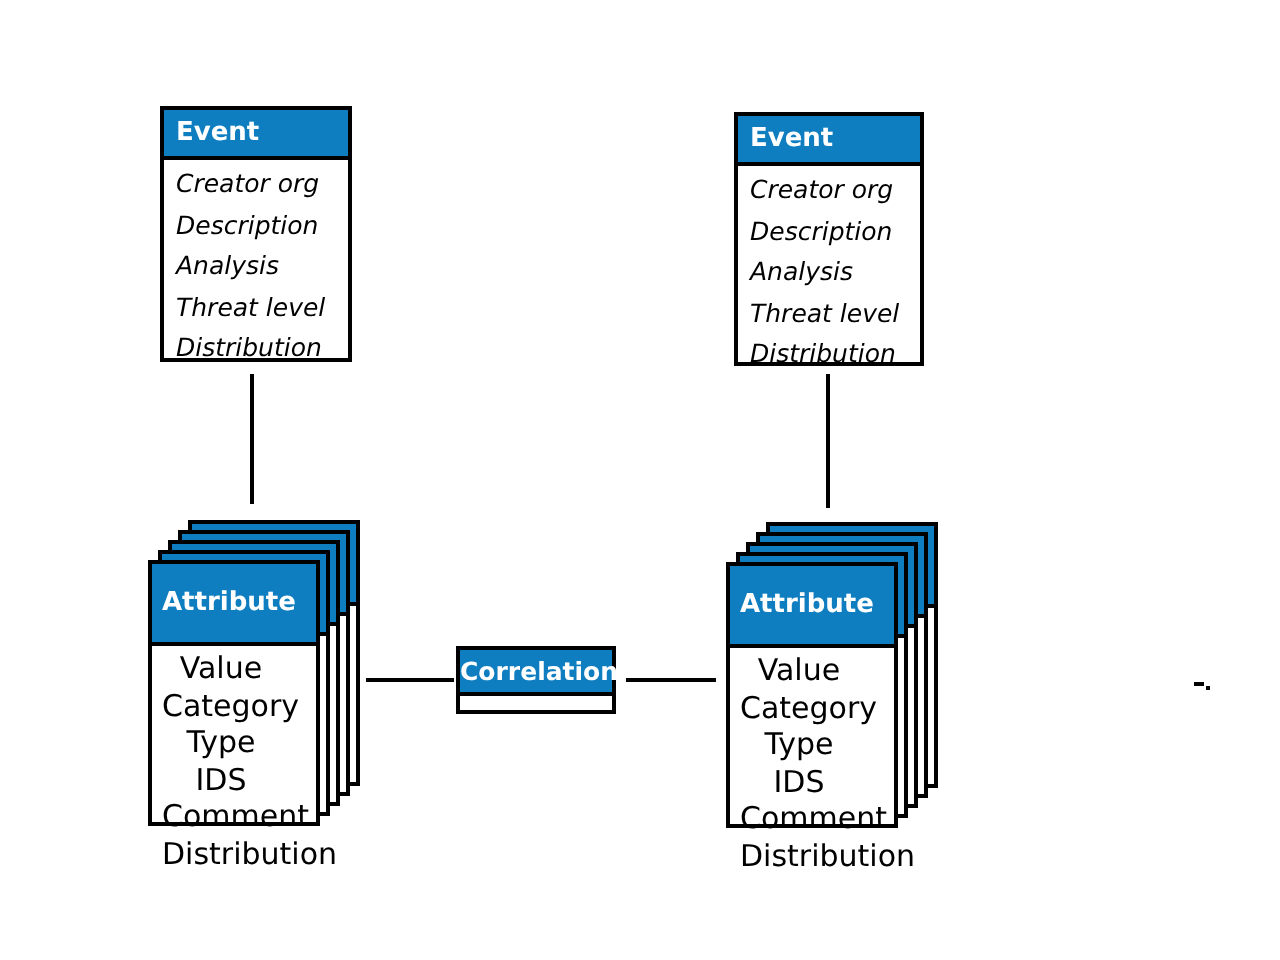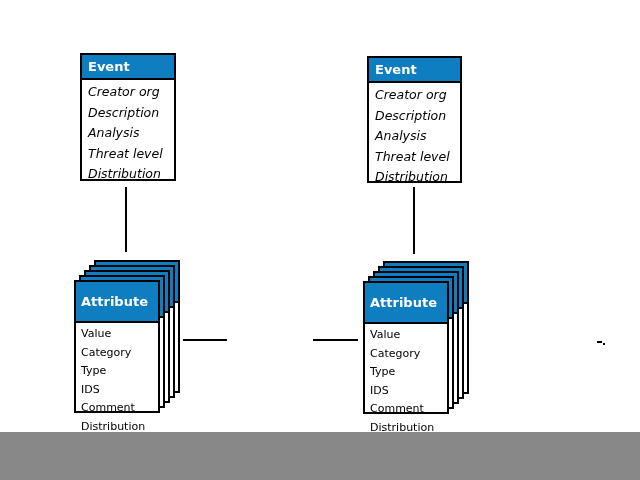--- a/index.html
+++ b/index.html
@@ -9,21 +9,21 @@
     --text: #000000;
     --headertext: #ffffff;
   }
   html,body { margin:0; padding:0; }
   body {
     font-family: "DejaVu Sans", "Liberation Sans", sans-serif;
     background:#888;
   }
   #canvas {
     position:relative;
-    width:640px; height:432px;
+    width:640px; height:480px;
     background: var(--bg);
     overflow:hidden;
   }
   
   .entity {
     position:absolute;
     background:#fff;
     border:2px solid var(--line);
     box-sizing:border-box;
   }
@@ -60,23 +60,24 @@
     font-weight:bold;
     font-size:13px;
     line-height:17px;
     height:17px;
     padding:11px 5px;
     border-bottom:2px solid var(--line);
     white-space:nowrap;
   }
   .card-body {
     padding:2px 18px 0 5px;
-    font-size:11px;
+    font-size:15px;
     color:var(--text);
     white-space:nowrap;
+    text-align:center;
   }
   .card-body .row { line-height:18.5px; }
   
   .correlation {
     position:absolute;
     left:228px; top:323px;
     width:80px;
     background:#fff;
     border:2px solid var(--line);
     box-sizing:border-box;
@@ -182,17 +183,21 @@
         <div class="row">IDS</div>
         <div class="row">Comment</div>
         <div class="row">Distribution</div>
       </div>
     </div>
   </div>
 
   <div class="conn" id="conn-left-h"></div>
   <div class="conn" id="conn-right-h"></div>
 
+  <div class="correlation">
+    <div class="correlation-header">Correlation</div>
+    <div class="correlation-body"></div>
+  </div>
 
   <div class="artifact-dash"></div>
   <div class="artifact-dot"></div>
 
 </div>
 
 </body></html>

